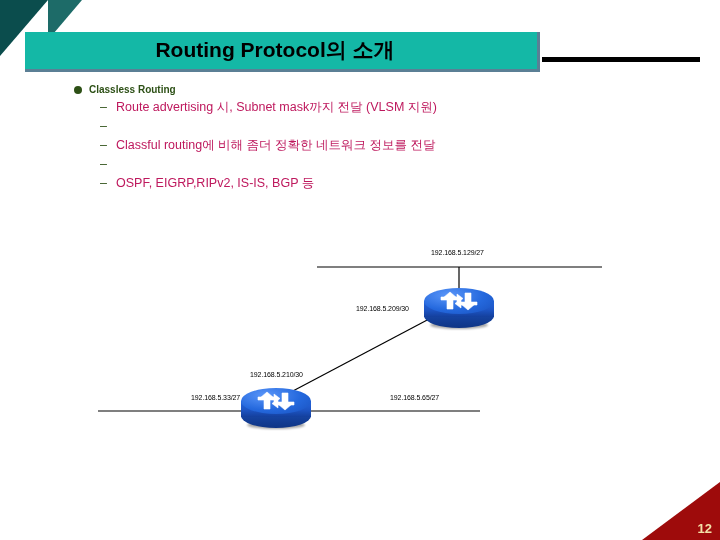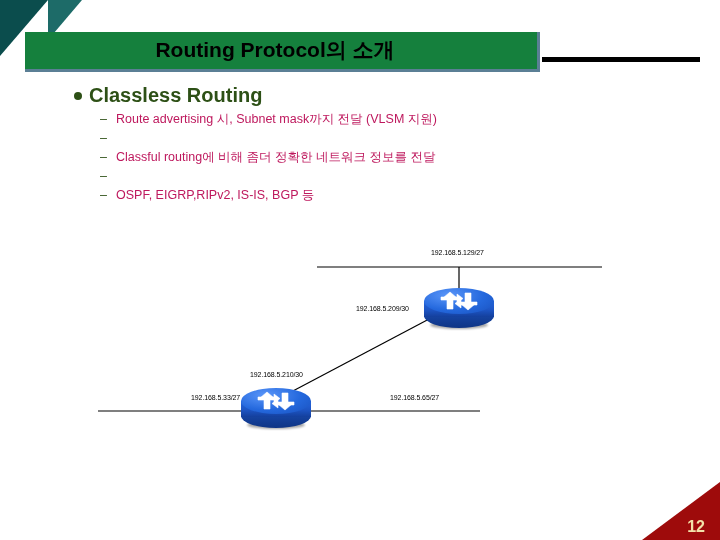--- a/index.html
+++ b/index.html
@@ -29,21 +29,21 @@
     width: 0; height: 0;
     border-left: 34px solid #1d6b68;
     border-bottom: 40px solid transparent;
   }
 
   
   #title-bar {
     position: absolute;
     left: 25px; top: 32px;
     width: 515px; height: 40px;
-    background: #15803d;
+    background: #14b8a6;
     border-bottom: 3px solid #5b7f95;
     border-right: 3px solid #5b7f95;
     box-sizing: border-box;
   }
   #title-text {
     position: absolute;
     left: 0; right: 12px;
     top: 50%;
     transform: translateY(-52%);
     text-align: center;
@@ -71,21 +71,21 @@
     align-items: center;
     gap: 7px;
   }
   #level1-dot {
     width: 8px; height: 8px;
     border-radius: 50%;
     background: #2d5016;
     flex: 0 0 auto;
   }
   #level1-label {
-    font-size: 20px;
+    font-size: 10px;
     font-weight: bold;
     color: #2d5016;
     white-space: nowrap;
   }
   .sub-row {
     display: flex;
     align-items: baseline;
     margin-top: 2px;
     padding-left: 26px;
   }
@@ -167,22 +167,22 @@
   }
   #page-badge-shape {
     position: absolute;
     right: 0; bottom: 0;
     width: 0; height: 0;
     border-right: 78px solid #9e0b0b;
     border-top: 58px solid transparent;
   }
   #page-number {
     position: absolute;
-    right: 15px; bottom: 5px;
-    font-size: 16px;
+    right: 8px; bottom: 5px;
+    font-size: 13px;
     font-weight: bold;
     color: #f3e2a9;
     line-height: 1;
   }
 </style>
 </head>
 <body>
 
 <div id="corner-triangle">
   <div id="corner-triangle-inner"></div>

